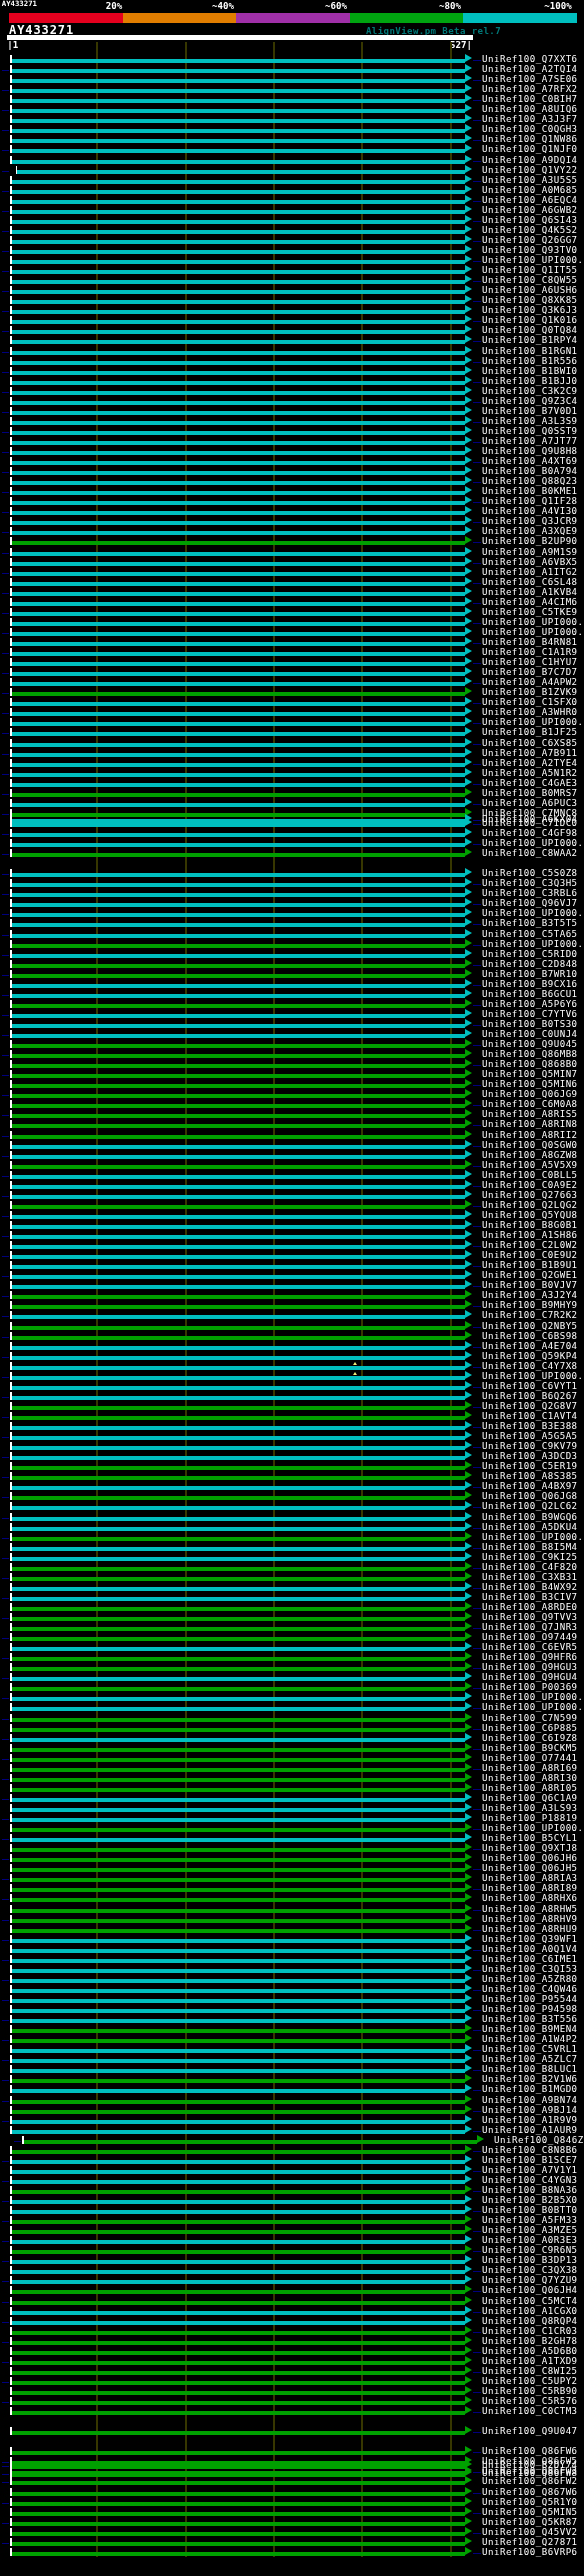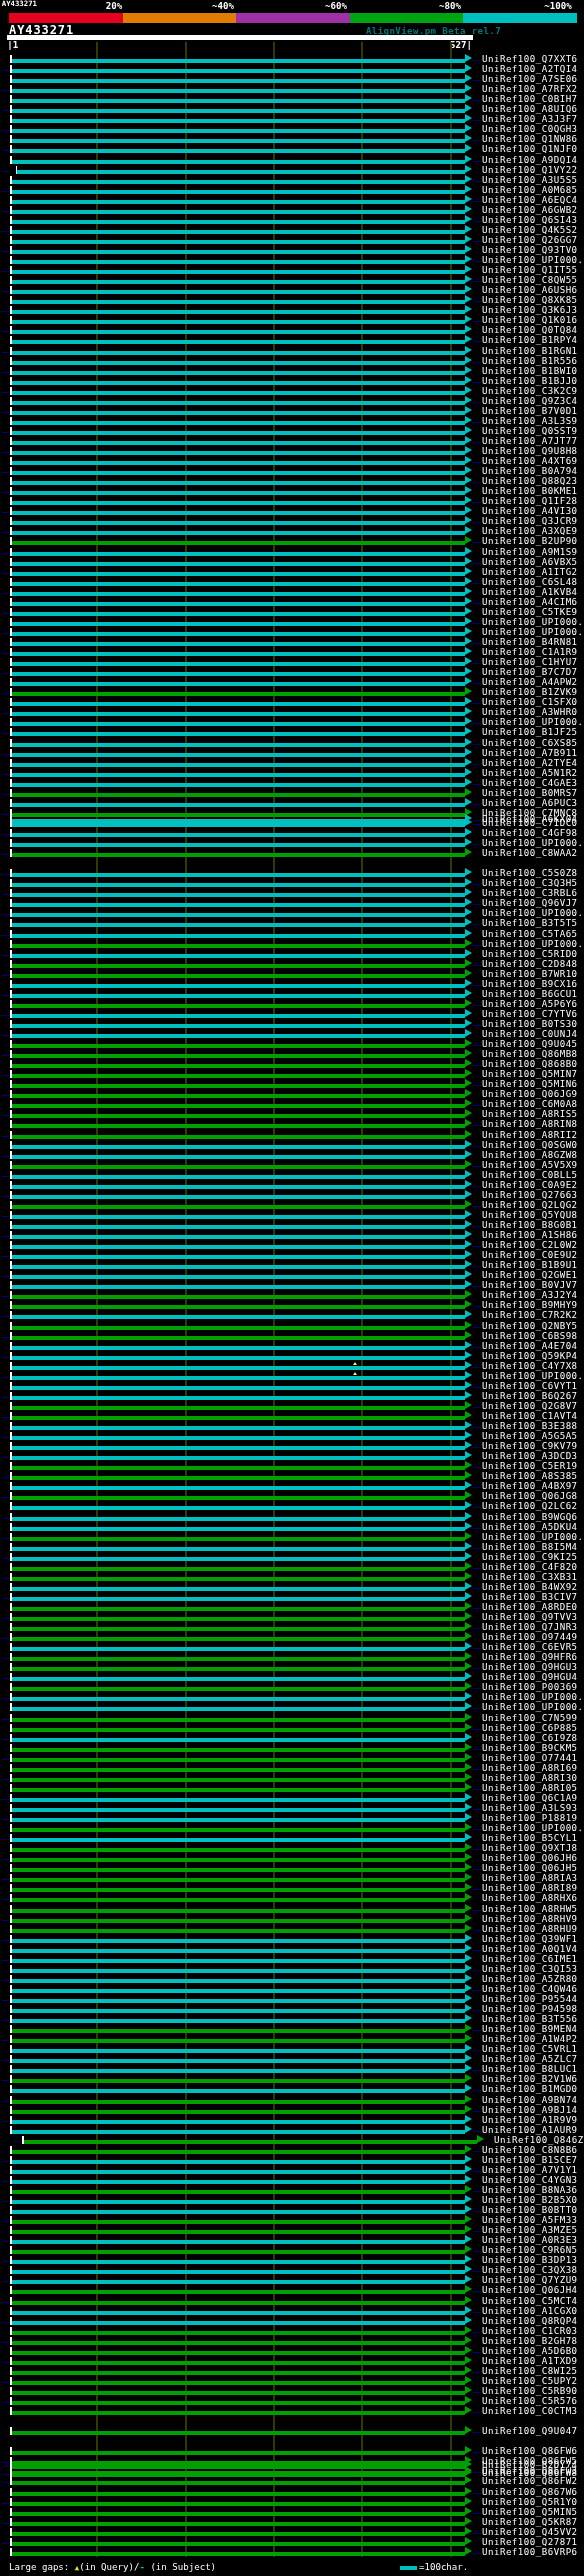--- a/index.html
+++ b/index.html
@@ -1815,20 +1815,15 @@
         <span class="tick" style="left:10px"></span>
         <span class="bar" style="left:12px;width:453px;background:#00a000"></span>
         <span class="arrow" style="border-left-color:#00a000"></span>
         <span class="rdash"></span>
         <span class="hlabel">UniRef100_B6VRP6</span>
       </div>
       <span class="gap-marker" style="left: 353px; top: 1308px;"></span>
       <span class="gap-marker" style="left: 353px; top: 1318px;"></span>
     </div>
 
-  <div id="legend">
-    <span id="legend-gaps"><span>Large gaps: </span><span class="tri">▲</span><span>(in Query)/</span><span class="subj-dash">-</span><span> (in Subject)</span></span>
-    <span class="lbar"></span>
-    <span id="legend-scale-text">=100char.</span>
-  </div>
 
 </div>
 
 
 </body></html>

